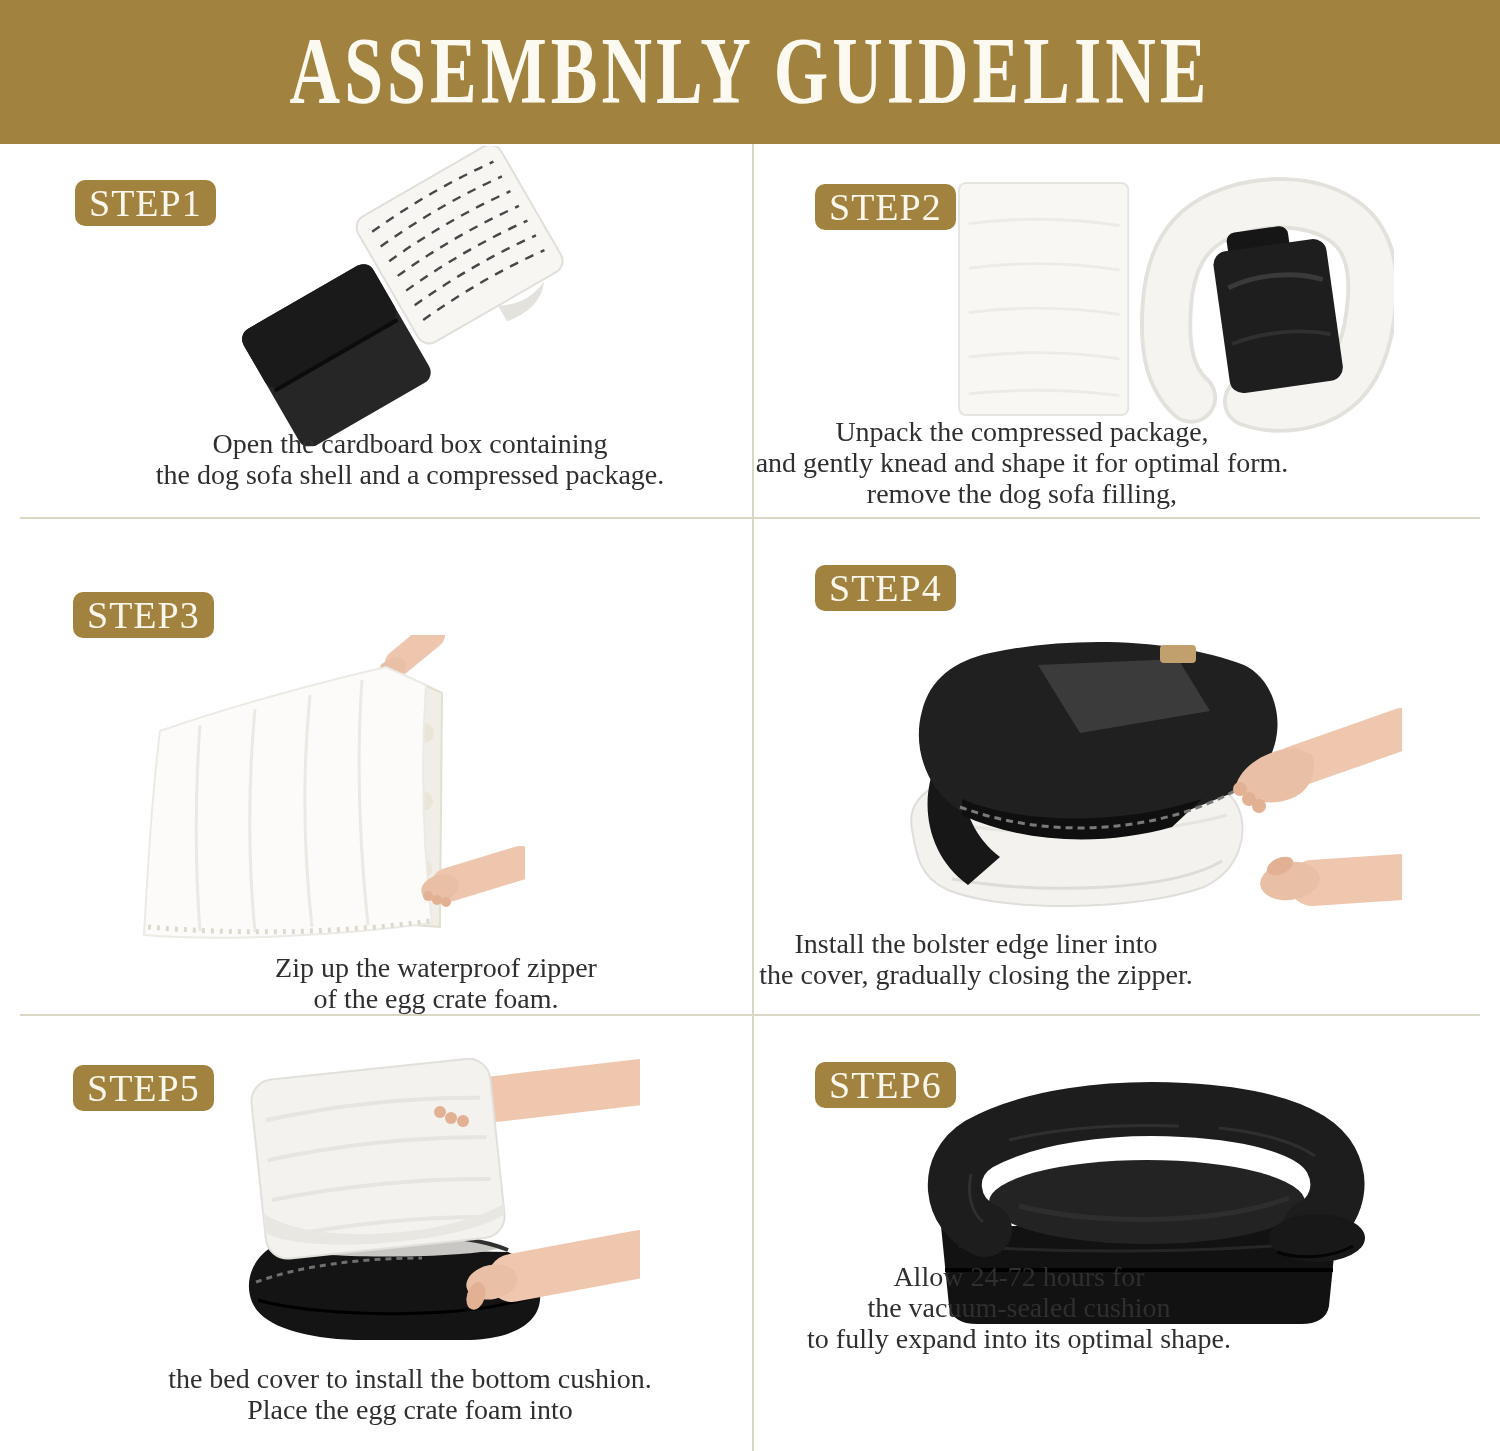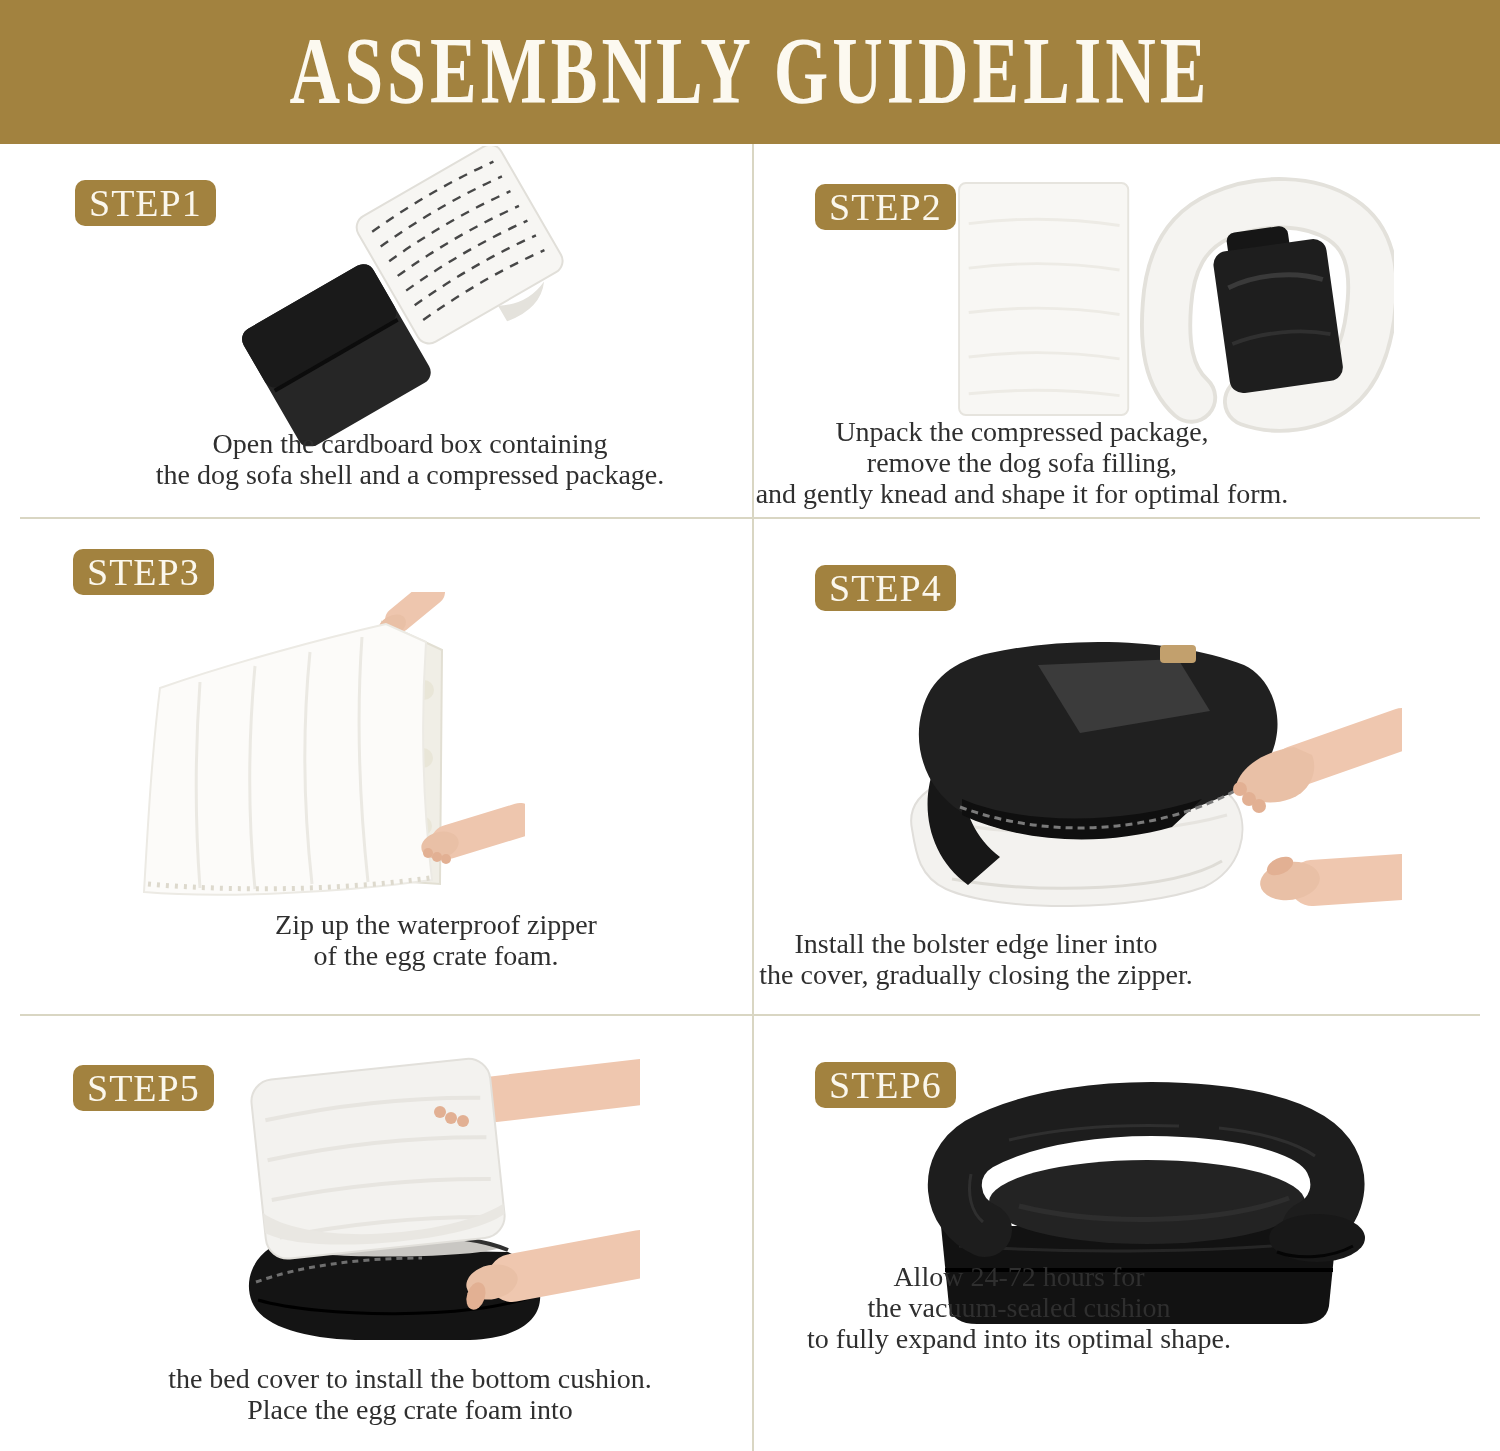--- a/index.html
+++ b/index.html
@@ -11,21 +11,21 @@
   .banner{position:absolute;left:0;top:0;width:1500px;height:144px;background:var(--banner);
           display:flex;align-items:center;justify-content:center;}
   .banner h1{margin:0;color:#fcf9f0;font-size:70px;font-weight:bold;letter-spacing:4px;
              transform:scaleY(1.36);transform-origin:center;white-space:nowrap;}
   .vline{position:absolute;left:752px;top:144px;bottom:0;width:2px;background:var(--divider);}
   .hline{position:absolute;left:20px;right:20px;height:2px;background:var(--divider);}
   .hline.h1{top:517px;} .hline.h2{top:1014px;}
   .cell{position:absolute;border-radius:29px;}
   #c1{left:0;top:144px;width:752px;height:373px;}
   #c2{left:754px;top:148px;width:664px;height:373px;}
-  #c3{left:0;top:500px;width:804px;height:495px;}
+  #c3{left:0;top:543px;width:804px;height:495px;}
   #c4{left:754px;top:519px;width:660px;height:495px;}
   #c5{left:0;top:1016px;width:752px;height:435px;}
   #c6{left:754px;top:1016px;width:746px;height:351px;}
   .badge{position:absolute;display:inline-block;background:var(--badge);color:#fbf7ec;
          font-size:38px;line-height:46px;padding:0 14px;border-radius:10px;letter-spacing:1px;}
   .caption{position:absolute;text-align:center;font-size:28px;line-height:31px;
            color:var(--caption-text);white-space:nowrap;left:50%;}
   .capL{transform:translateX(-50%) translateX(34px);}
   .capR{transform:translateX(-50%) translateX(-108px);}
   .illus{position:absolute;}
@@ -87,22 +87,22 @@
       <g transform="rotate(-8 345 160)">
         <rect x="305" y="76" width="64" height="36" rx="9" fill="#161616"></rect>
         <rect x="288" y="94" width="118" height="148" rx="14" fill="#1e1e1e"></rect>
         <path d="M 300 132 C 330 122 370 124 398 137" stroke="#3a3a3a" stroke-width="5" fill="none"></path>
         <path d="M 296 190 C 330 182 368 184 398 194" stroke="#303030" stroke-width="4" fill="none"></path>
       </g>
     </svg>
   </div>
   <div class="caption capR" style="bottom:12px;margin-left:44px;">
     <div>Unpack the compressed package,</div>
+    <div>and gently knead and shape it for optimal form.</div>
     <div>remove the dog sofa filling,</div>
-    <div>and gently knead and shape it for optimal form.</div>
   </div>
 </div>
 
 <div class="cell" id="c3">
   <div class="badge" style="left:73px;top:49px;">STEP3</div>
   <div class="illus" style="left:135px;top:92px;width:390px;height:310px;" role="img" aria-label="hands stretching the white waterproof cover over the egg crate foam">
     <svg viewBox="0 0 380 310">
       <path d="M 242 30 L 302 58 L 300 292 L 240 288 Z" fill="#f0eee6" stroke="#e2dfd3" stroke-width="2"></path>
       <g fill="#e9e6d8">
         <circle cx="262" cy="66" r="9"></circle>

